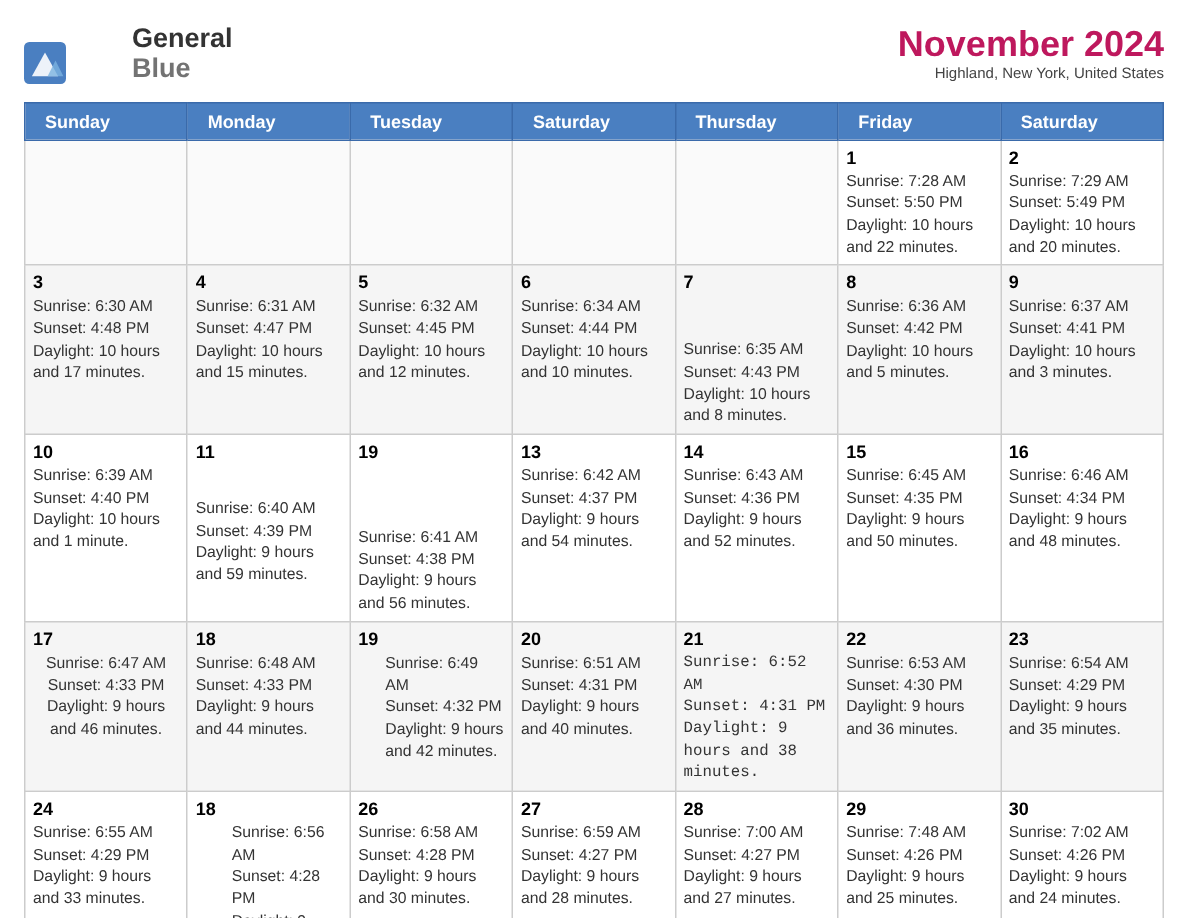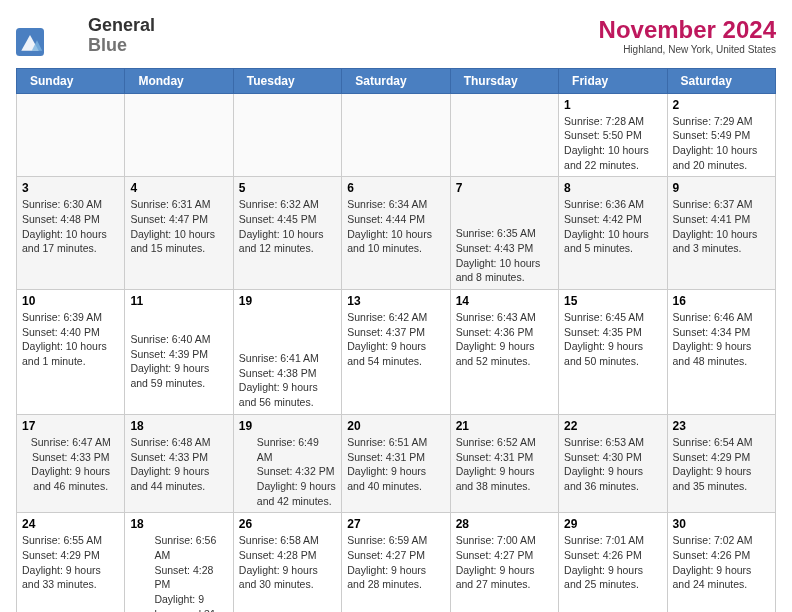--- a/index.html
+++ b/index.html
@@ -249,21 +249,21 @@
 Daylight: 9 hours and 42 minutes.</div>
         </td>
         <td>
           <span class="day-num">20</span>
           <div class="day-info" style="white-space: pre-line;">Sunrise: 6:51 AM
 Sunset: 4:31 PM
 Daylight: 9 hours and 40 minutes.</div>
         </td>
         <td>
           <span class="day-num">21</span>
-          <div class="day-info" style="white-space: pre-line;">Sunrise: 6:52 AM
+          <div class="day-info" style="white-space: pre-line; font-family: Liberation Mono, monospace;">Sunrise: 6:52 AM
 Sunset: 4:31 PM
 Daylight: 9 hours and 38 minutes.</div>
         </td>
         <td>
           <span class="day-num">22</span>
           <div class="day-info" style="white-space: pre-line;">Sunrise: 6:53 AM
 Sunset: 4:30 PM
 Daylight: 9 hours and 36 minutes.</div>
         </td>
         <td>
@@ -299,21 +299,21 @@
 Daylight: 9 hours and 28 minutes.</div>
         </td>
         <td>
           <span class="day-num">28</span>
           <div class="day-info" style="white-space: pre-line;">Sunrise: 7:00 AM
 Sunset: 4:27 PM
 Daylight: 9 hours and 27 minutes.</div>
         </td>
         <td>
           <span class="day-num">29</span>
-          <div class="day-info" style="white-space: pre-line;">Sunrise: 7:01 AM
+          <div class="day-info" style="white-space: pre-line;">Sunrise: 7:48 AM
 Sunset: 4:26 PM
 Daylight: 9 hours and 25 minutes.</div>
         </td>
         <td>
           <span class="day-num">30</span>
           <div class="day-info" style="white-space: pre-line;">Sunrise: 7:02 AM
 Sunset: 4:26 PM
 Daylight: 9 hours and 24 minutes.</div>
         </td>
       </tr>

